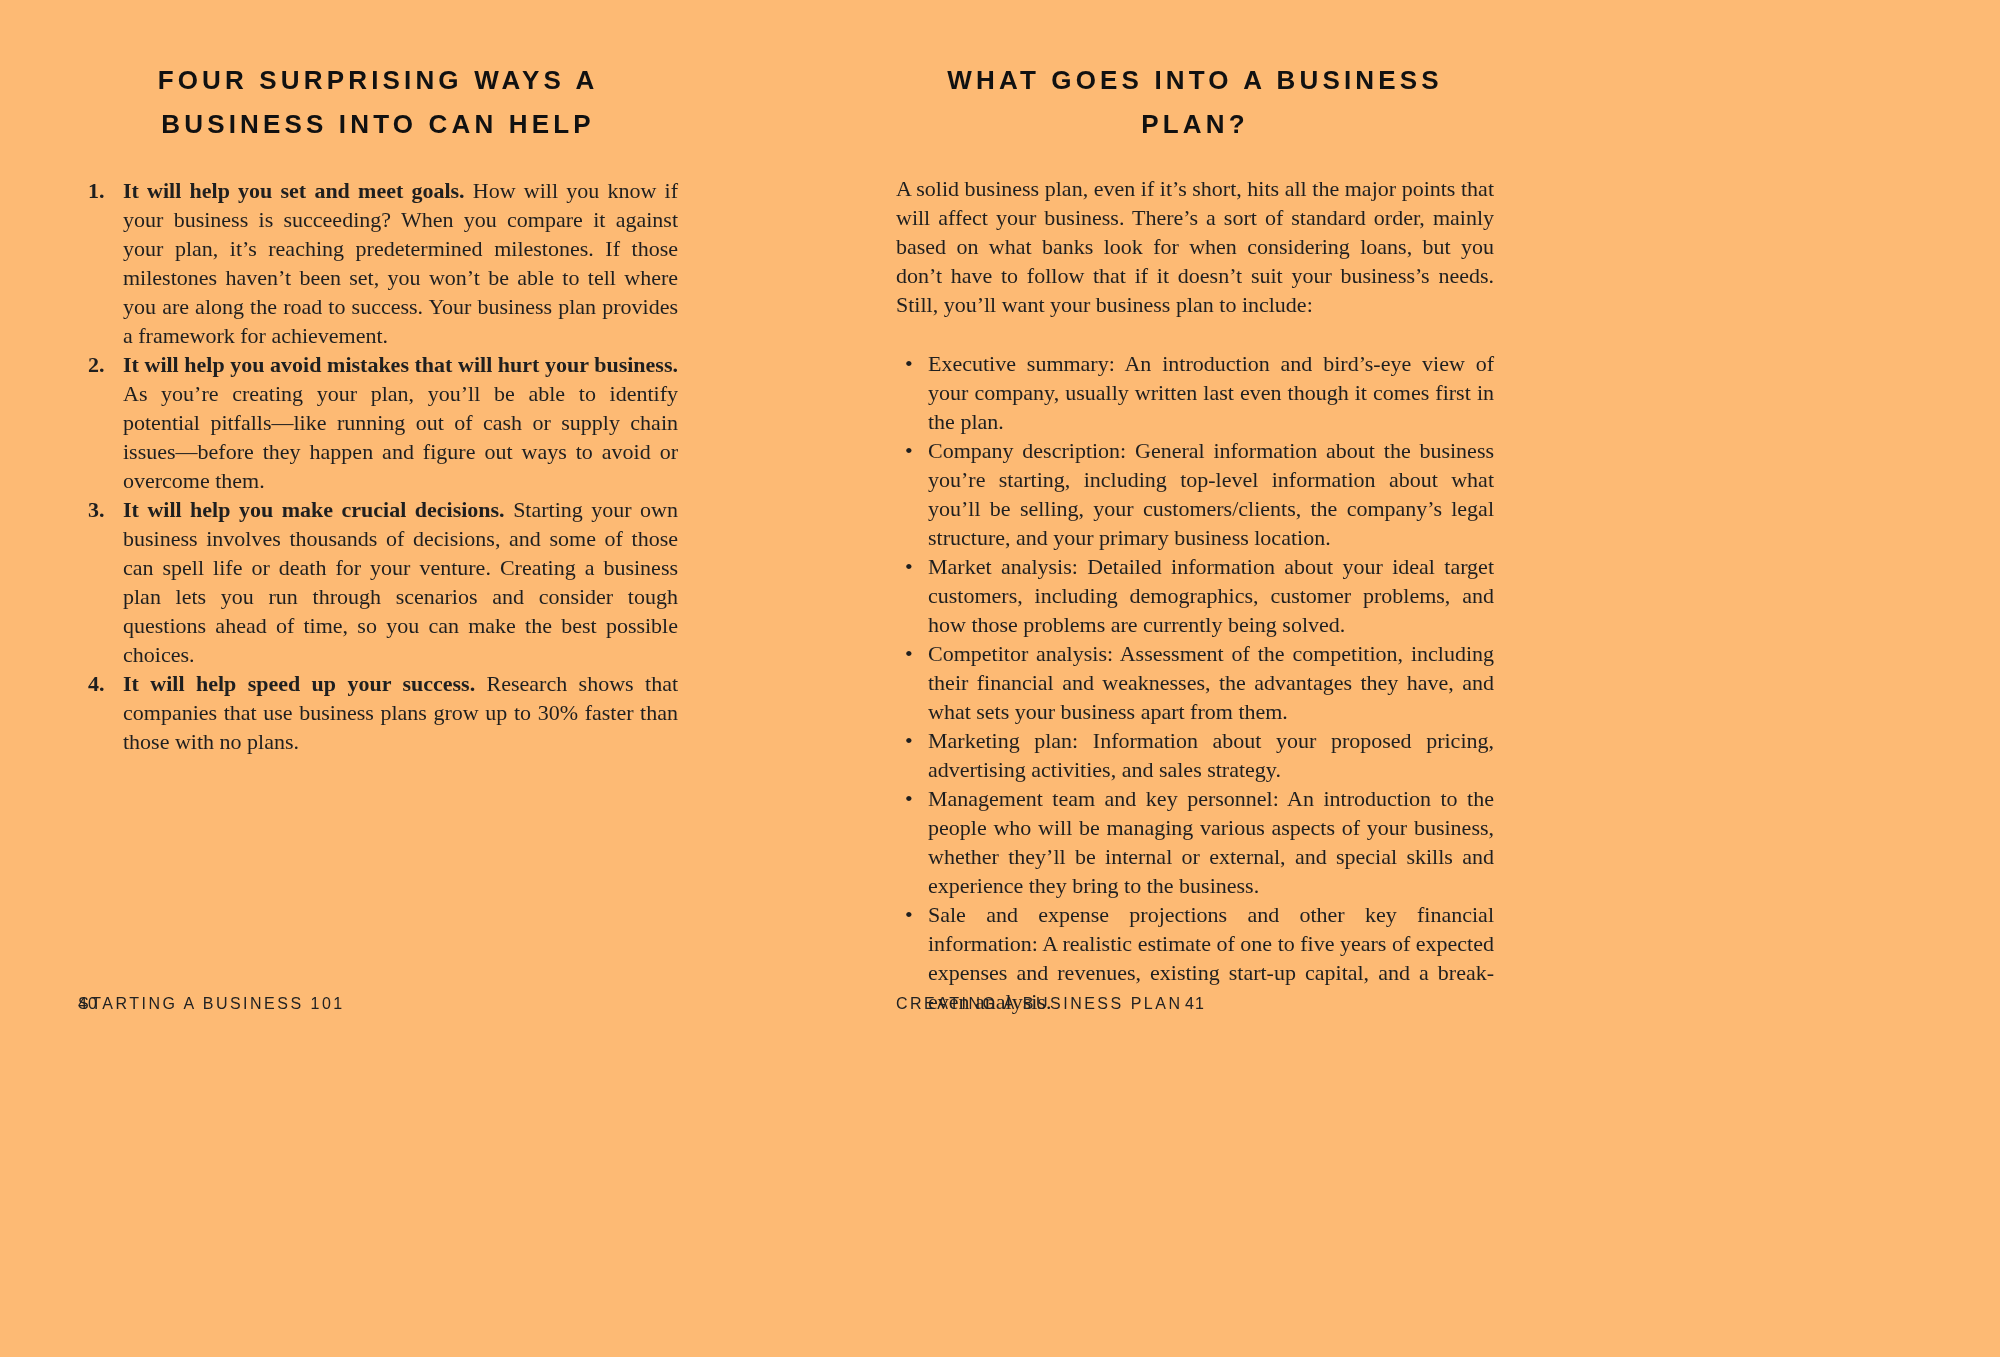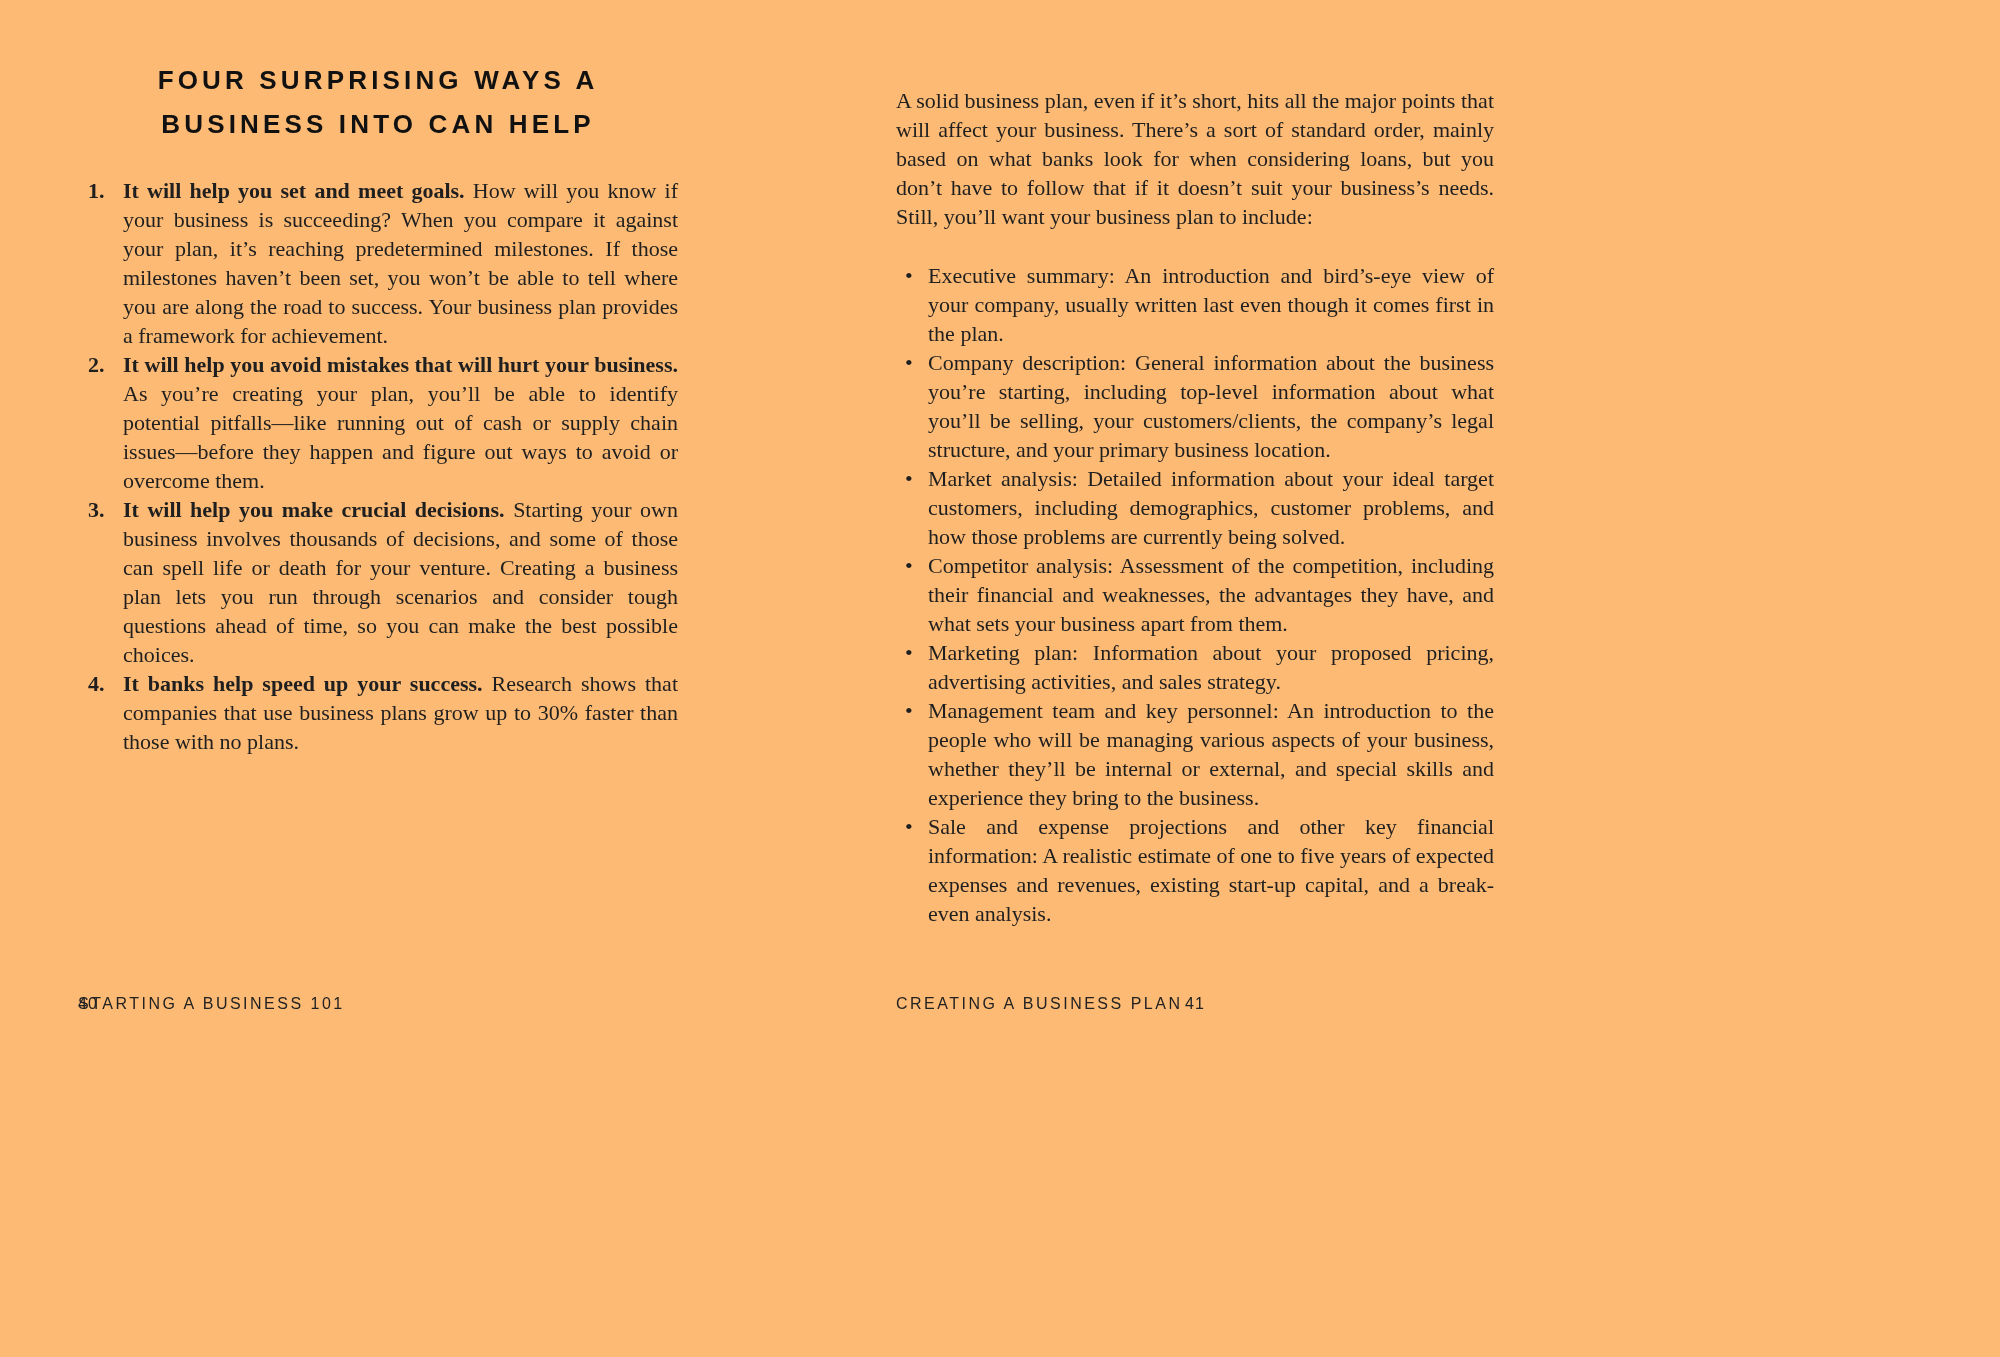--- a/index.html
+++ b/index.html
@@ -86,26 +86,27 @@
       <div class="list-item">
         <span class="num">2.</span>
         <span class="item-text"><span class="lead">It will help you avoid mistakes that will hurt your business.</span> <span>As you’re creating your plan, you’ll be able to identify potential pitfalls—like running out of cash or supply chain issues—before they happen and figure out ways to avoid or overcome them.</span></span>
       </div>
       <div class="list-item">
         <span class="num">3.</span>
         <span class="item-text"><span class="lead">It will help you make crucial decisions.</span> <span>Starting your own business involves thousands of decisions, and some of those can spell life or death for your venture. Creating a business plan lets you run through scenarios and consider tough questions ahead of time, so you can make the best possible choices.</span></span>
       </div>
       <div class="list-item">
         <span class="num">4.</span>
-        <span class="item-text"><span class="lead">It banks help speed up your success.</span> <span>Research shows that companies that use business plans grow up to 30% faster than those with no plans.</span></span>
+        <span class="item-text"><span class="lead">It will help speed up your success.</span> <span>Research shows that companies that use business plans grow up to 30% faster than those with no plans.</span></span>
       </div>
     </div>
   </div>
 
   <div class="text-block right-block">
+    <div class="page-title">WHAT GOES INTO A BUSINESS PLAN?</div>
 
     <p class="intro">A solid business plan, even if it’s short, hits all the major points that will affect your business. There’s a sort of standard order, mainly based on what banks look for when considering loans, but you don’t have to follow that if it doesn’t suit your business’s needs. Still, you’ll want your business plan to include:</p>
 
     <div class="list">
       <div class="list-item">
         <span class="bullet">•</span>
         <span class="item-text">Executive summary: An introduction and bird’s-eye view of your company, usually written last even though it comes first in the plan.</span>
       </div>
       <div class="list-item">
         <span class="bullet">•</span>

